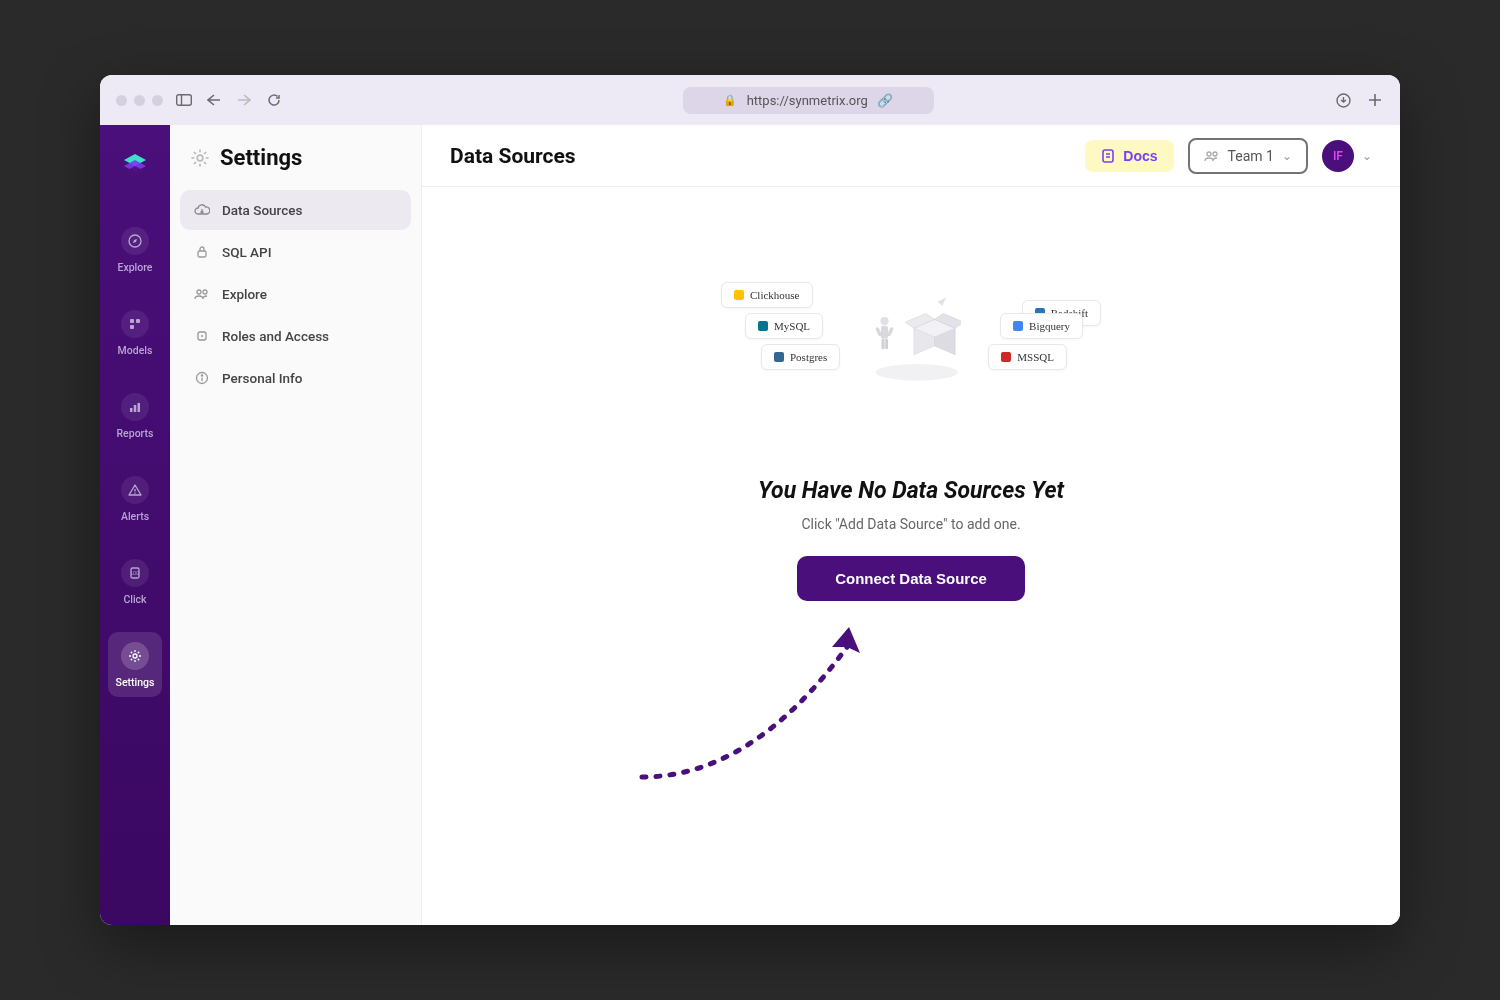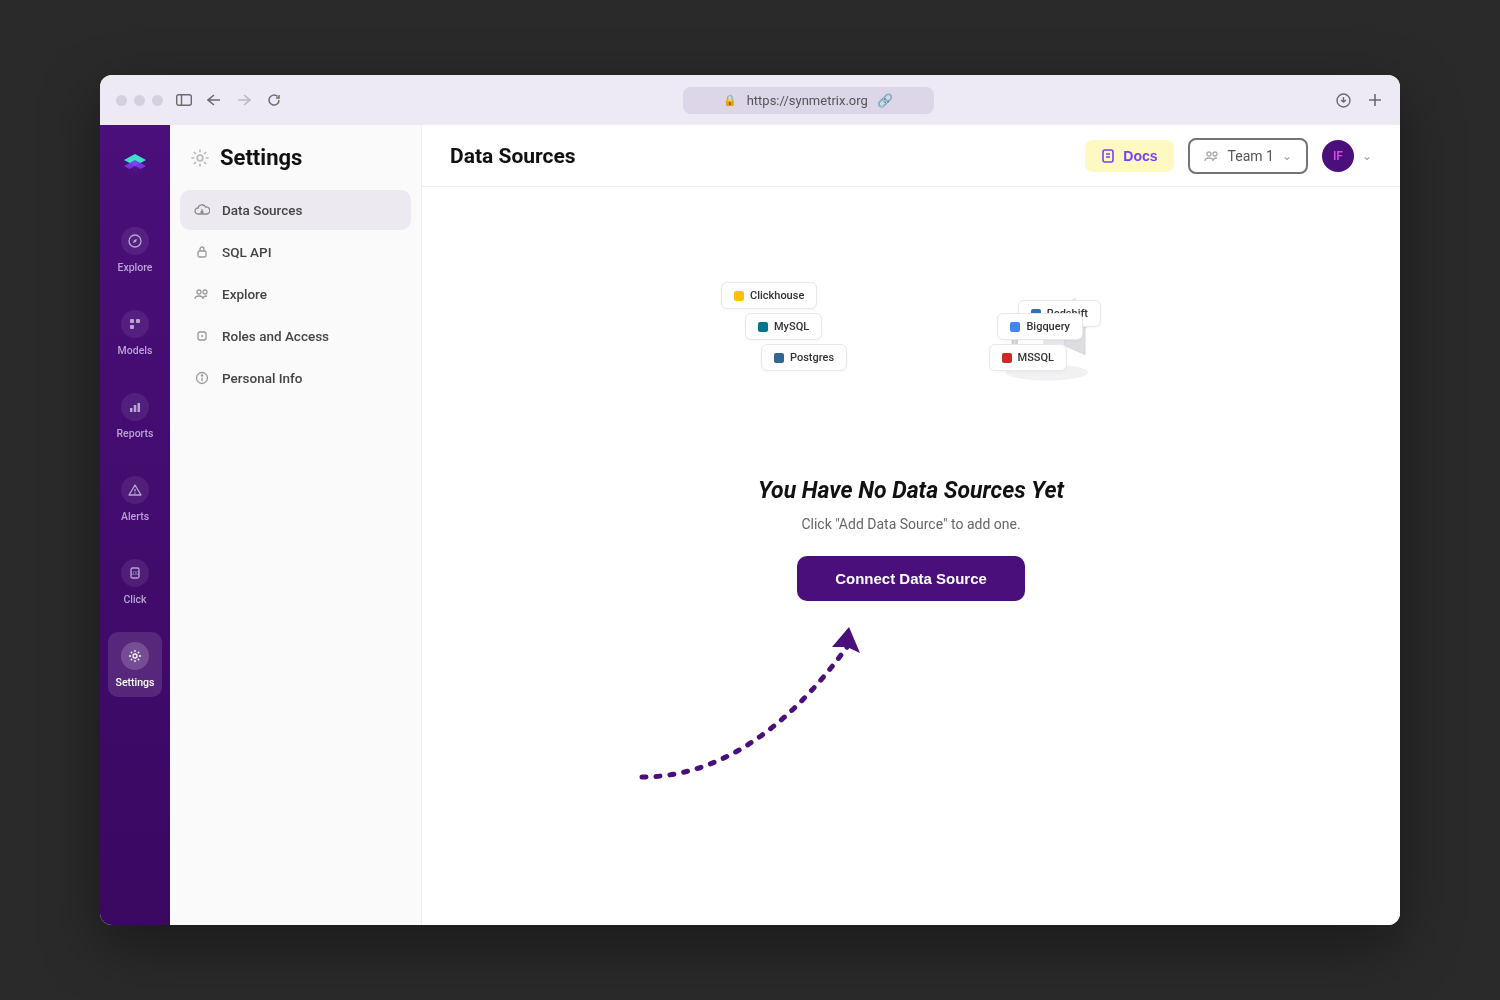--- a/index.html
+++ b/index.html
@@ -113,21 +113,21 @@
 .avatar {
   width: 32px; height: 32px; border-radius: 50%;
   background: #4a0f7a; color: #d946ef; font-size: 12px; font-weight: 600;
   display: flex; align-items: center; justify-content: center;
 }
 .avatar-group { display: flex; align-items: center; gap: 8px; cursor: pointer; }
 .chev { color: #999; font-size: 12px; }
 
 .content-area { flex: 1; display: flex; flex-direction: column; align-items: center; padding: 60px 20px; position: relative; }
 
-.illustration { position: relative; width: 360px; height: 180px; display: flex; align-items: center; justify-content: flex-end; }
+.illustration { position: relative; width: 360px; height: 180px; display: flex; align-items: center; justify-content: center; font-family: Liberation Serif, serif; }
 .illu-center {
   width: 100px; height: 100px;
   display: flex; align-items: center; justify-content: center;
 }
 .db-chip {
   position: absolute;
   background: #fff; border: 1px solid #e8e8e8;
   padding: 6px 12px; border-radius: 6px;
   font-size: 11px; font-weight: 500; color: #333;
   display: flex; align-items: center; gap: 6px;

